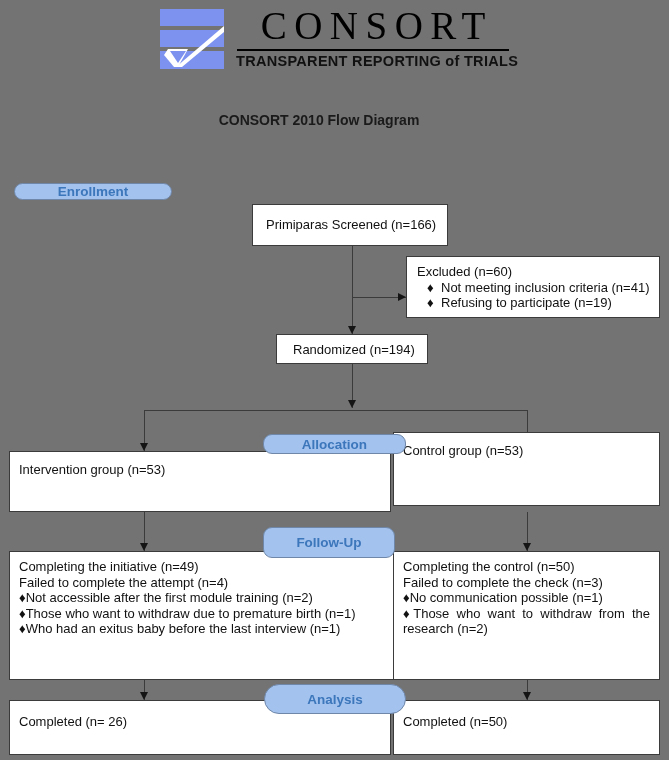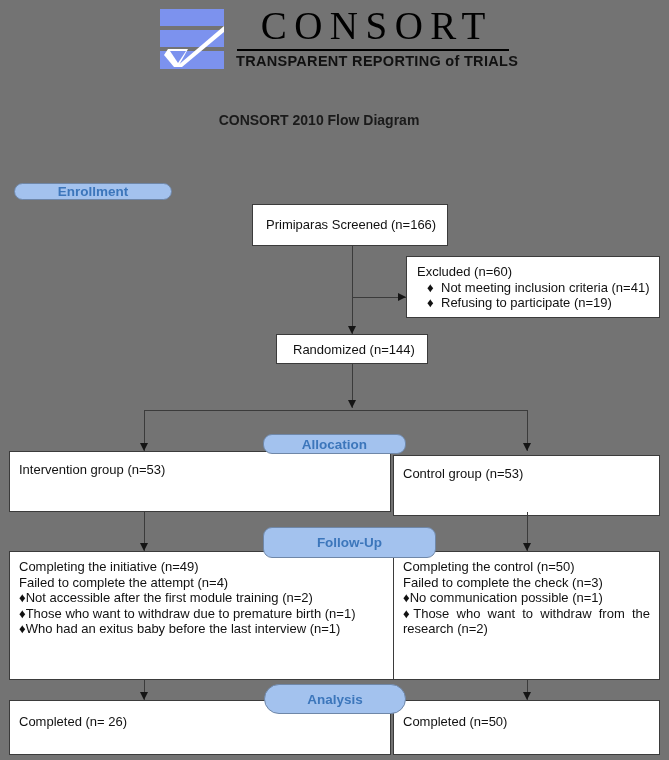--- a/index.html
+++ b/index.html
@@ -175,21 +175,21 @@
   <div id="diagram-title">CONSORT 2010 Flow Diagram</div>
 
   <div class="phase" style="left:14px; top:183px; width:158px; height:17px;">
     <span>Enrollment</span>
   </div>
 
   <div class="phase" style="left:263px; top:434px; width:143px; height:20px;">
     <span>Allocation</span>
   </div>
 
-  <div class="phase" style="left:263px; top:527px; width:173px; height:31px;">
+  <div class="phase" style="left:263px; top:527px; width:132px; height:31px;">
     <span>Follow-Up</span>
   </div>
 
   <div class="phase" style="left:264px; top:684px; width:142px; height:30px;border-radius:15px;">
     <span>Analysis</span>
   </div>
 
   <div class="node" style="left:252px; top:204px; width:196px; height:42px; padding:12px 0 0 13px;">
     <span class="txt">Primiparas Screened (n=166)</span>
   </div>
@@ -206,35 +206,35 @@
       <div>
         <span style="display:inline-block;width:14px;">♦</span><span>Not meeting inclusion criteria (n=41)</span>
       </div>
       <div>
         <span style="display:inline-block;width:14px;">♦</span><span>Refusing to participate (n=19)</span>
       </div>
     </div>
   </div>
 
   <div class="node" style="left:276px; top:334px; width:152px; height:30px; padding:7px 0 0 16px;">
-    <span class="txt">Randomized (n=144)</span>
+    <span class="txt">Randomized (n=194)</span>
   </div>
 
   <div class="vline" style="left:352px; top:364px; height:44px;"></div>
   <div class="arrowhead-down" style="left:348px; top:400px;"></div>
   <div class="hline" style="left:144px; top:410px; width:384px;"></div>
   <div class="vline" style="left:144px; top:410px; height:41px;"></div>
   <div class="arrowhead-down" style="left:140px; top:443px;"></div>
   <div class="vline" style="left:527px; top:410px; height:41px;"></div>
   <div class="arrowhead-down" style="left:523px; top:443px;"></div>
 
   <div class="node" style="left:9px; top:451px; width:382px; height:61px; padding:10px 0 0 9px;">
     <span class="txt">Intervention group (n=53)</span>
   </div>
-  <div class="node" style="left:393px; top:455px; width:267px; height:61px; padding:10px 0 0 9px;">
+  <div class="node" style="left:393px; top:432px; width:267px; height:74px; padding:10px 0 0 9px;">
     <span class="txt">Control group (n=53)</span>
   </div>
 
   <div class="vline" style="left:144px; top:512px; height:39px;"></div>
   <div class="arrowhead-down" style="left:140px; top:543px;"></div>
   <div class="vline" style="left:527px; top:512px; height:39px;"></div>
   <div class="arrowhead-down" style="left:523px; top:543px;"></div>
 
   <div class="node" style="left:9px; top:551px; width:406px; height:129px; padding:7px 9px 0 9px; text-align:justify;">
     <span class="txt">Completing the initiative (n=49)

